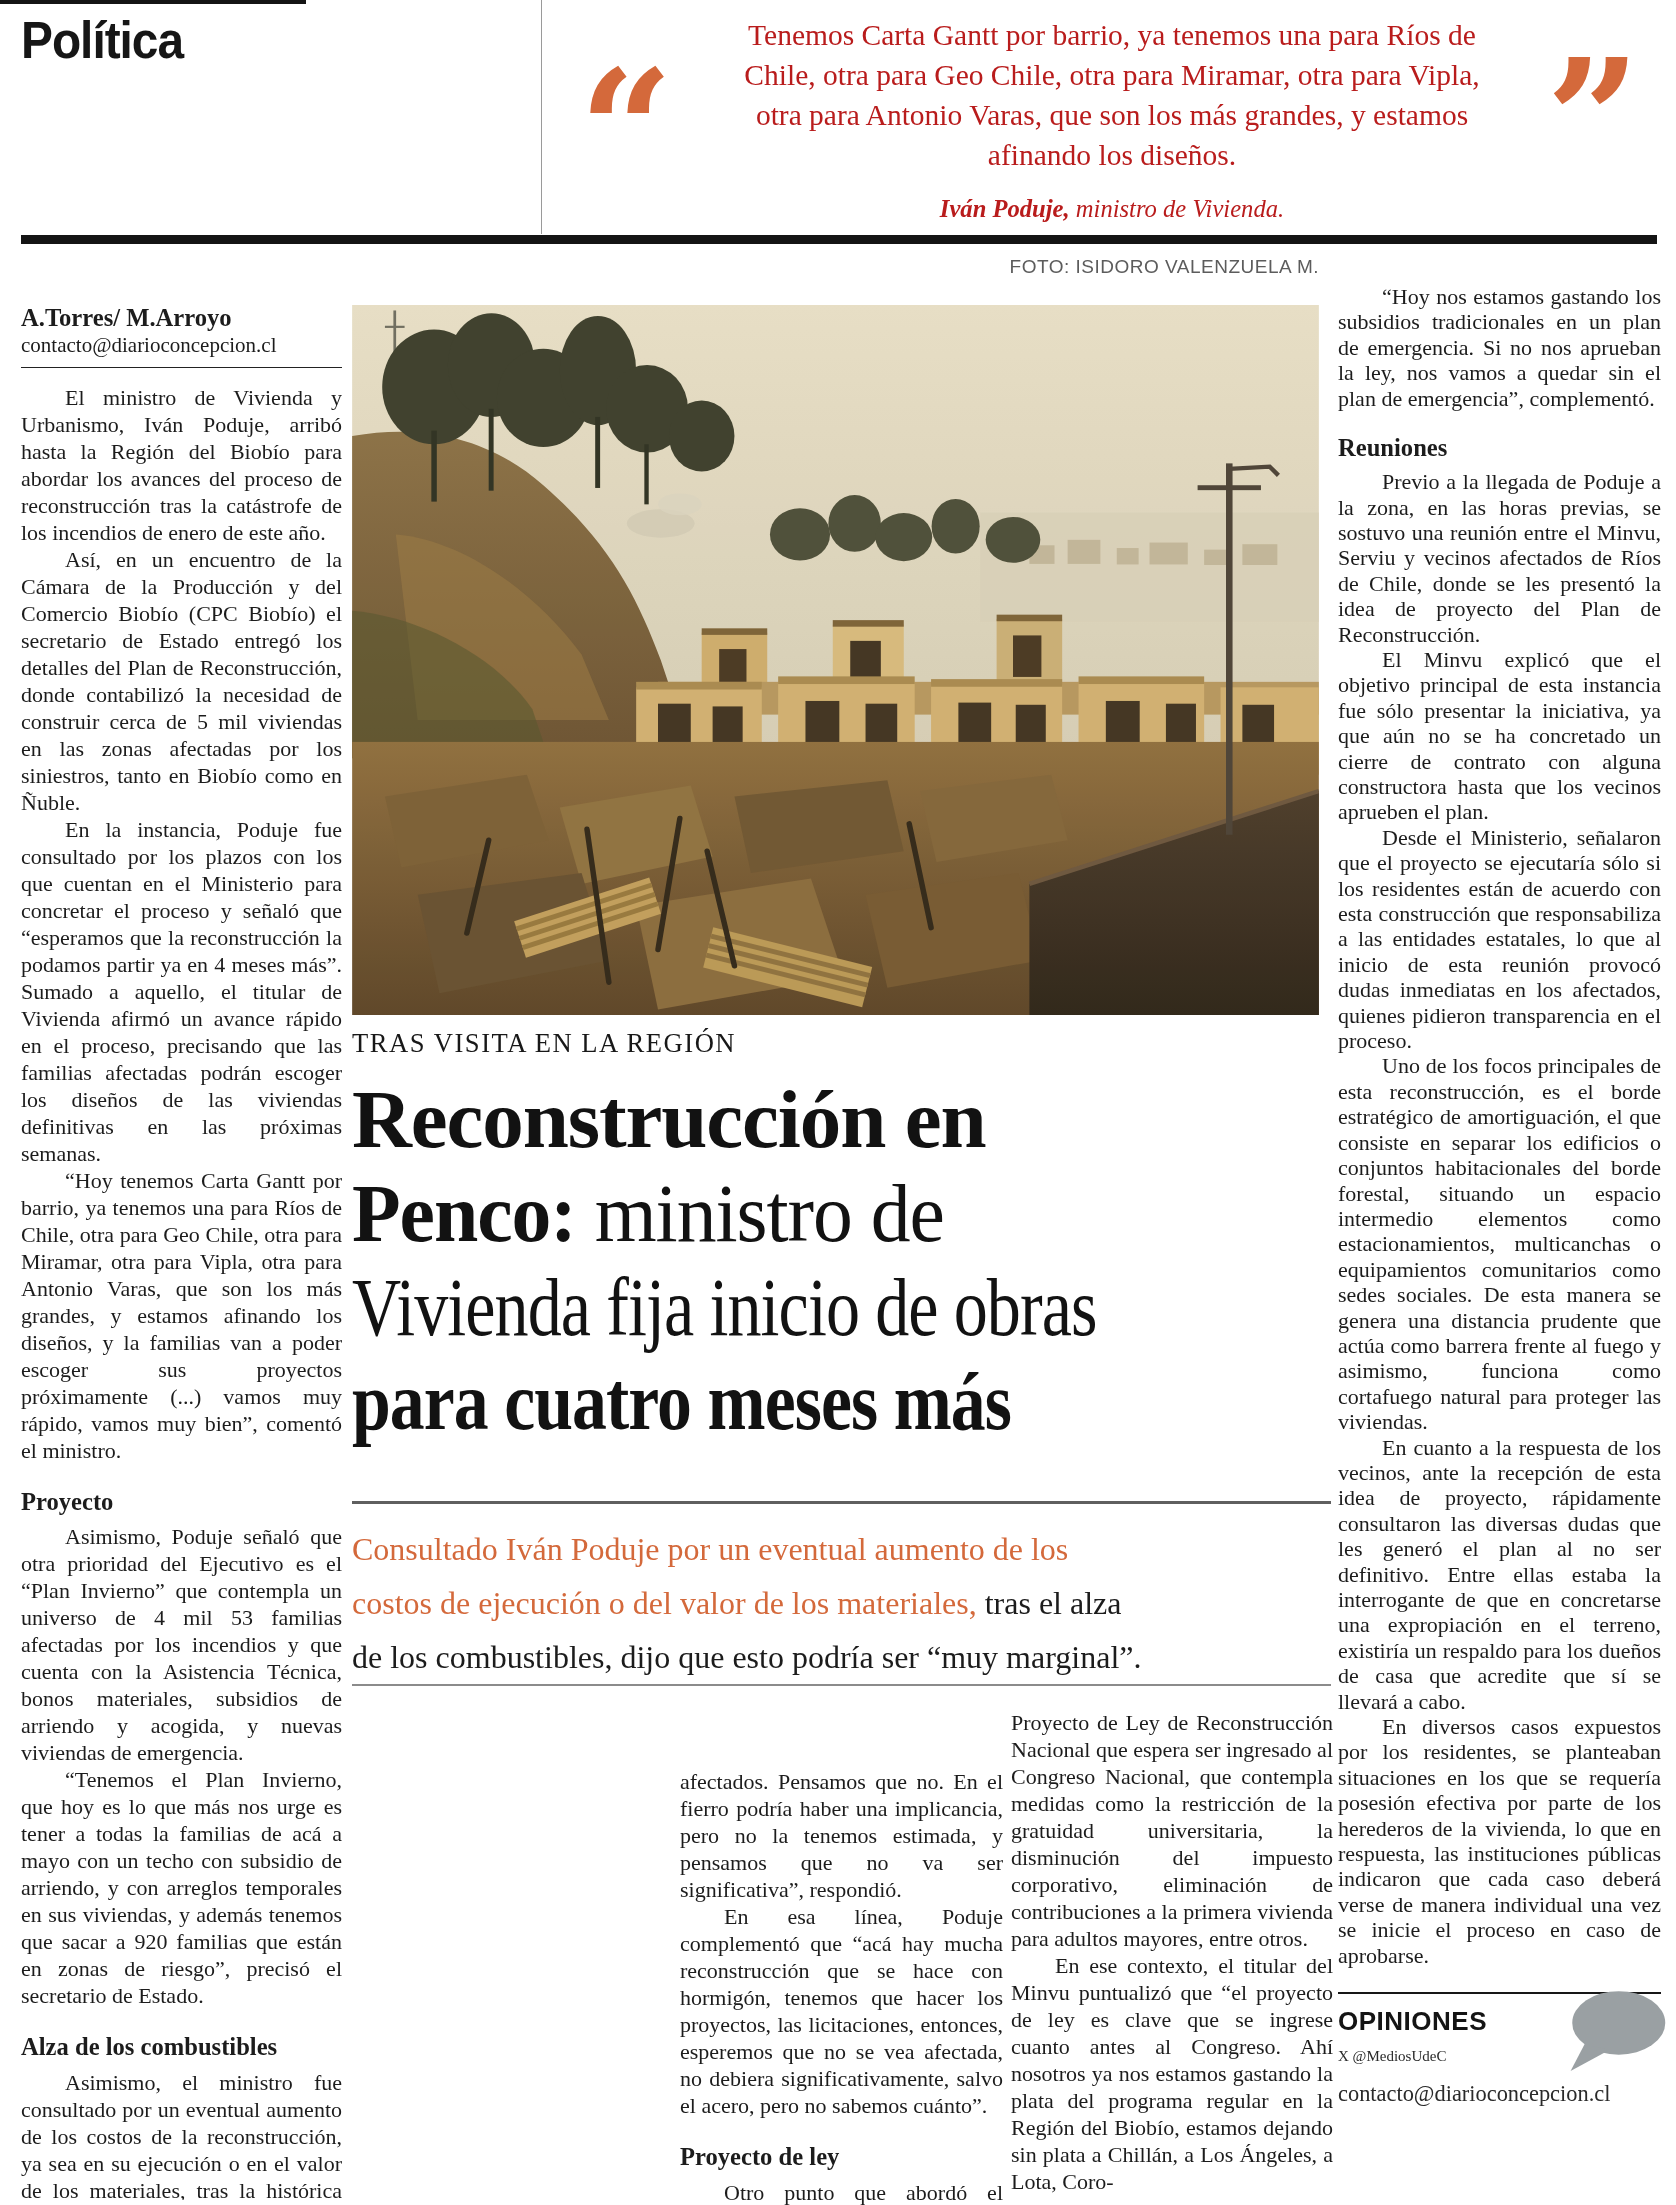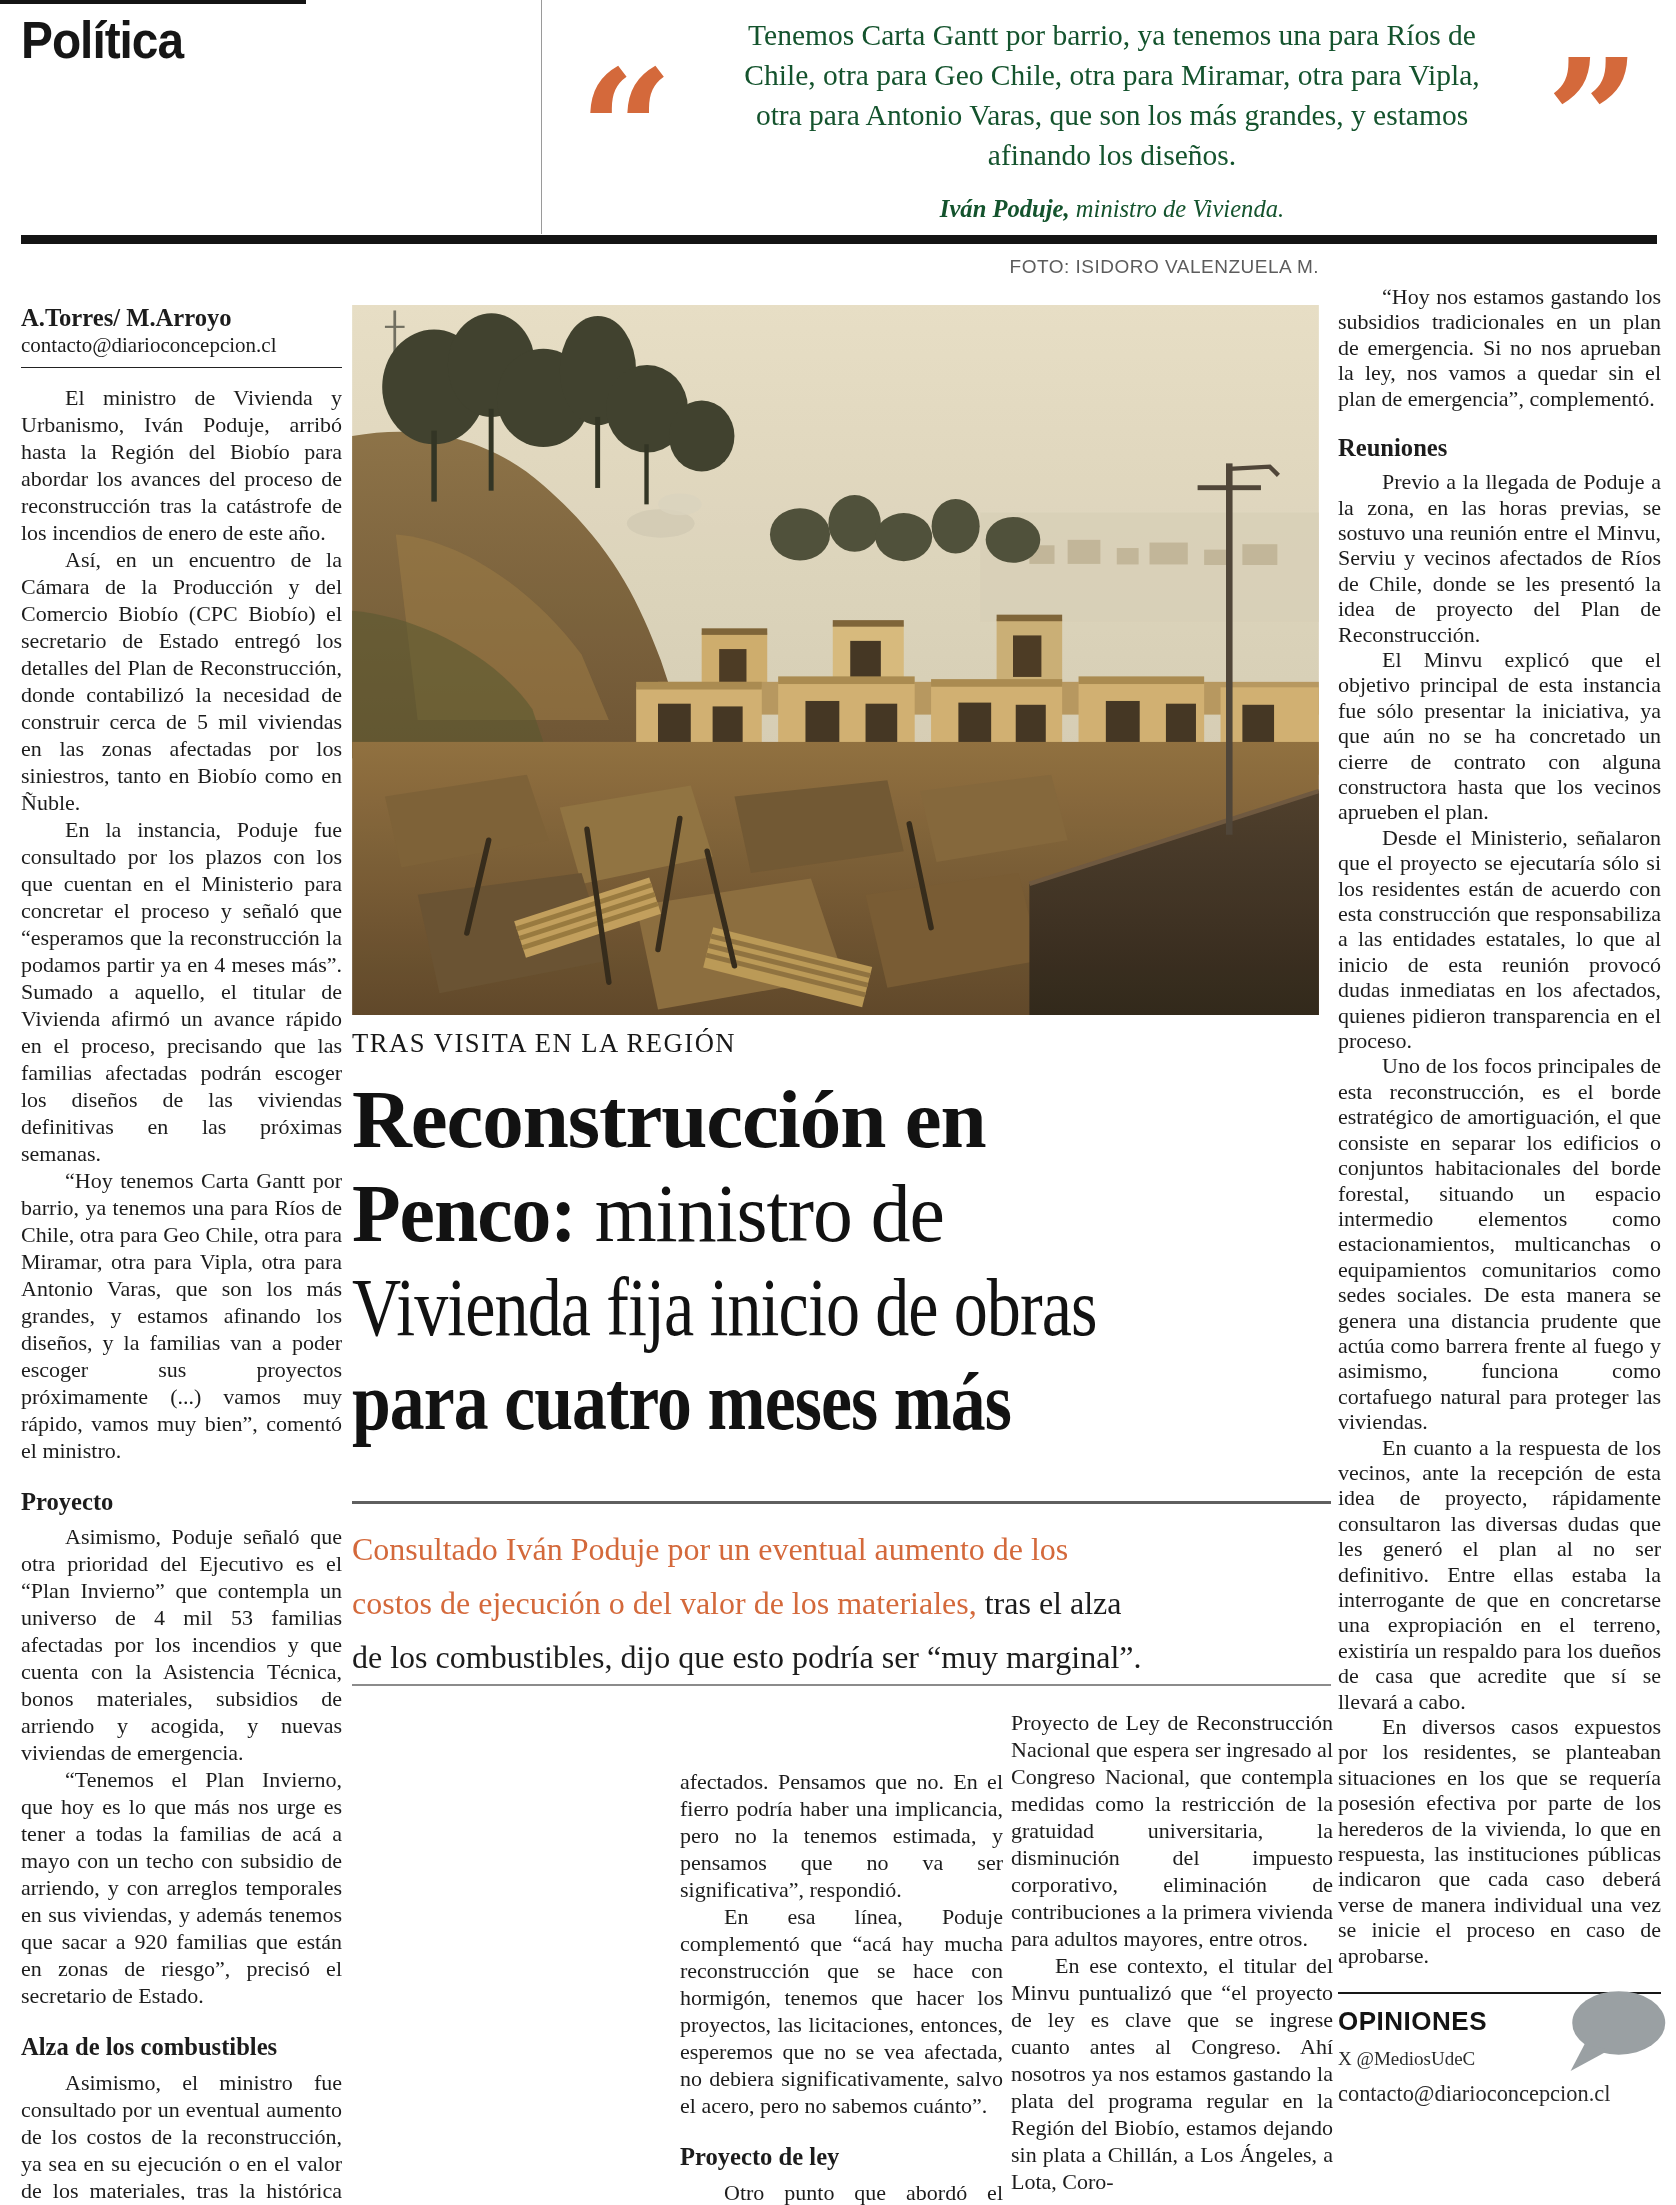--- a/index.html
+++ b/index.html
@@ -5,21 +5,21 @@
   html,body{margin:0;padding:0;background:#ffffff;}
   .page{position:relative;width:1676px;height:2205px;background:#fff;overflow:hidden;
         font-family:"Liberation Serif", serif;color:#1c1c1c;}
   .abs{position:absolute;}
 
   
   .corner-strip{left:0;top:0;width:306px;height:4.4px;background:#141414;}
   .section-title{left:21px;top:9.8px;font-family:"Liberation Sans",sans-serif;font-weight:bold;
         font-size:52px;letter-spacing:-1.1px;color:#161616;transform:scaleX(.92);transform-origin:left top;}
   .header-vrule{left:541px;top:0;width:1.1px;height:234px;background:#9a9a9a;}
-  .quote-block{left:694px;top:15.3px;width:836px;text-align:center;font-size:29.5px;line-height:40px;color:#14532d;}
+  .quote-block{left:694px;top:15.3px;width:836px;text-align:center;font-size:29.5px;line-height:40px;color:#b91c1c;}
   .quote-mark{font-family:"DejaVu Serif",serif;font-weight:bold;font-size:164px;line-height:1;}
   .qopen{left:579px;top:49px;}
   .qclose{left:1546px;top:38px;}
   .attribution{margin-top:14px;font-size:24.6px;}
   .attr-name{font-weight:bold;font-style:italic;}
   .attr-role{font-style:italic;margin-top:19px;}
   .header-bar{left:21px;top:235px;width:1636px;height:8.7px;background:#141414;}
 
   
   .col{position:absolute;text-align:justify;font-size:22px;line-height:27px;overflow:hidden;}
@@ -54,21 +54,21 @@
   .deck{left:352px;top:1522px;width:979px;font-size:32px;line-height:54px;}
   .deck .dl{display:block;white-space:nowrap;}
   .deck-orange{color:#D4693B;}
   .deck-black{color:#1c1c1c;}
   .deck-rule-bot{left:352px;top:1684px;width:979px;height:2.2px;background:#8b8b8b;}
 
   
   .foot-rule{left:1338px;top:1992px;width:323px;height:1.6px;background:#161616;}
   .opinions-label{left:1338px;top:2006px;font-family:"Liberation Sans",sans-serif;
         font-weight:bold;font-size:26px;letter-spacing:0.5px;color:#141414;}
-  .opinions-handle{left:1338px;top:2048px;font-size:19px;color:#2a2a2a;}
+  .opinions-handle{left:1338px;top:2048px;font-size:15px;color:#2a2a2a;}
   .opinions-email{left:1338px;top:2081px;font-size:22.4px;color:#2a2a2a;}
   .bubble{left:1564px;top:1989px;width:104px;height:93px;}
 </style>
 </head>
 <body>
 
 <div class="page">
 
   <div class="abs corner-strip"></div>
   <div class="abs section-title">Política</div>

